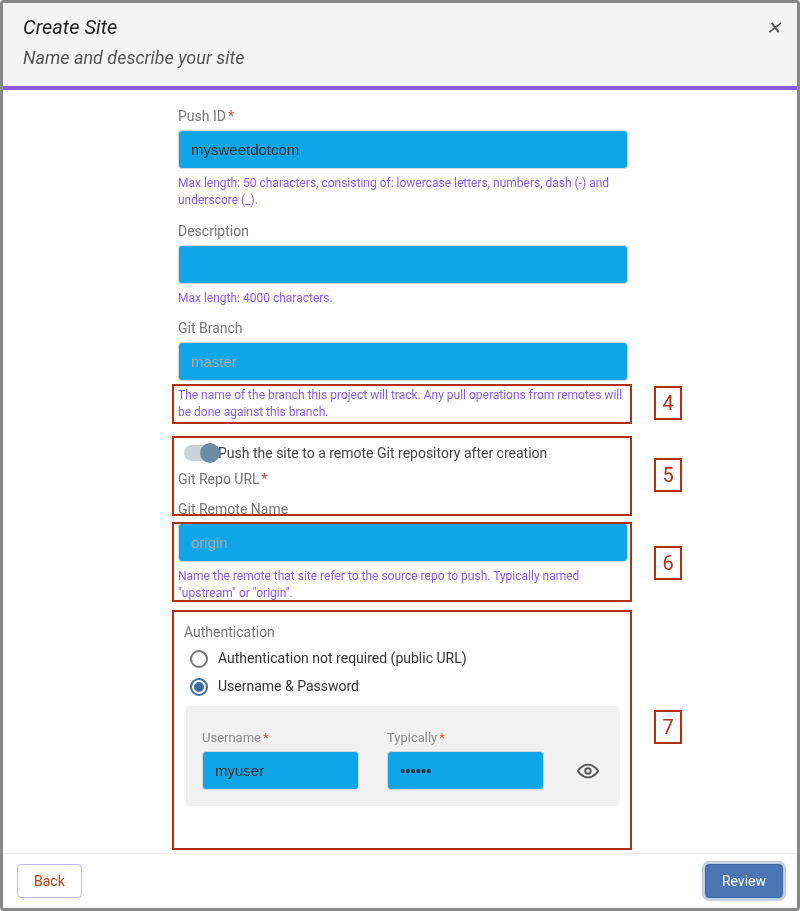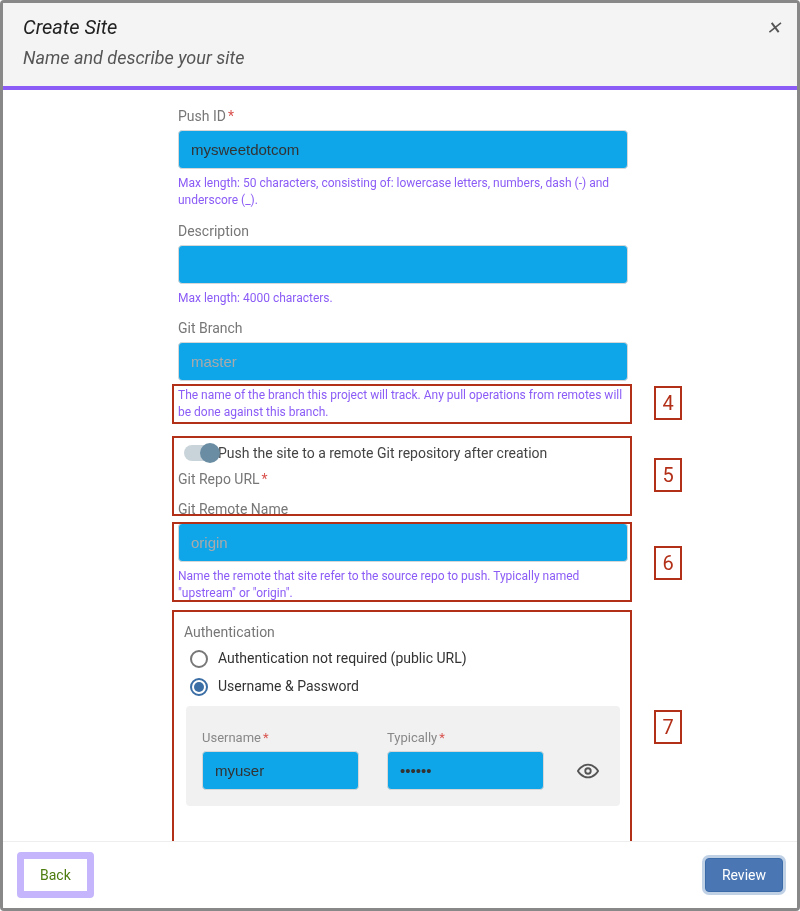--- a/index.html
+++ b/index.html
@@ -113,21 +113,21 @@
     background:#fff;
     padding:10px 14px;
     display:flex; justify-content:space-between; align-items:center;
   }
   .btn {
     padding:8px 16px;
     font-size:14px;
     border-radius:4px;
     cursor:pointer;
   }
-  .btn-back { background:#fff; border:7px solid #c4b5fd; color:#4d7c0f; }
+  .btn-back { background:#fff; border:1px solid #c4b5fd; color:#c2410c; }
   .btn-review {
     background:#4a77b4; color:#fff; border:1px solid #3a6aa8;
     box-shadow:0 0 0 3px rgba(74,119,180,0.35);
   }
 </style>
 </head>
 <body>
 
 <div class="frame">
   <div class="header">

